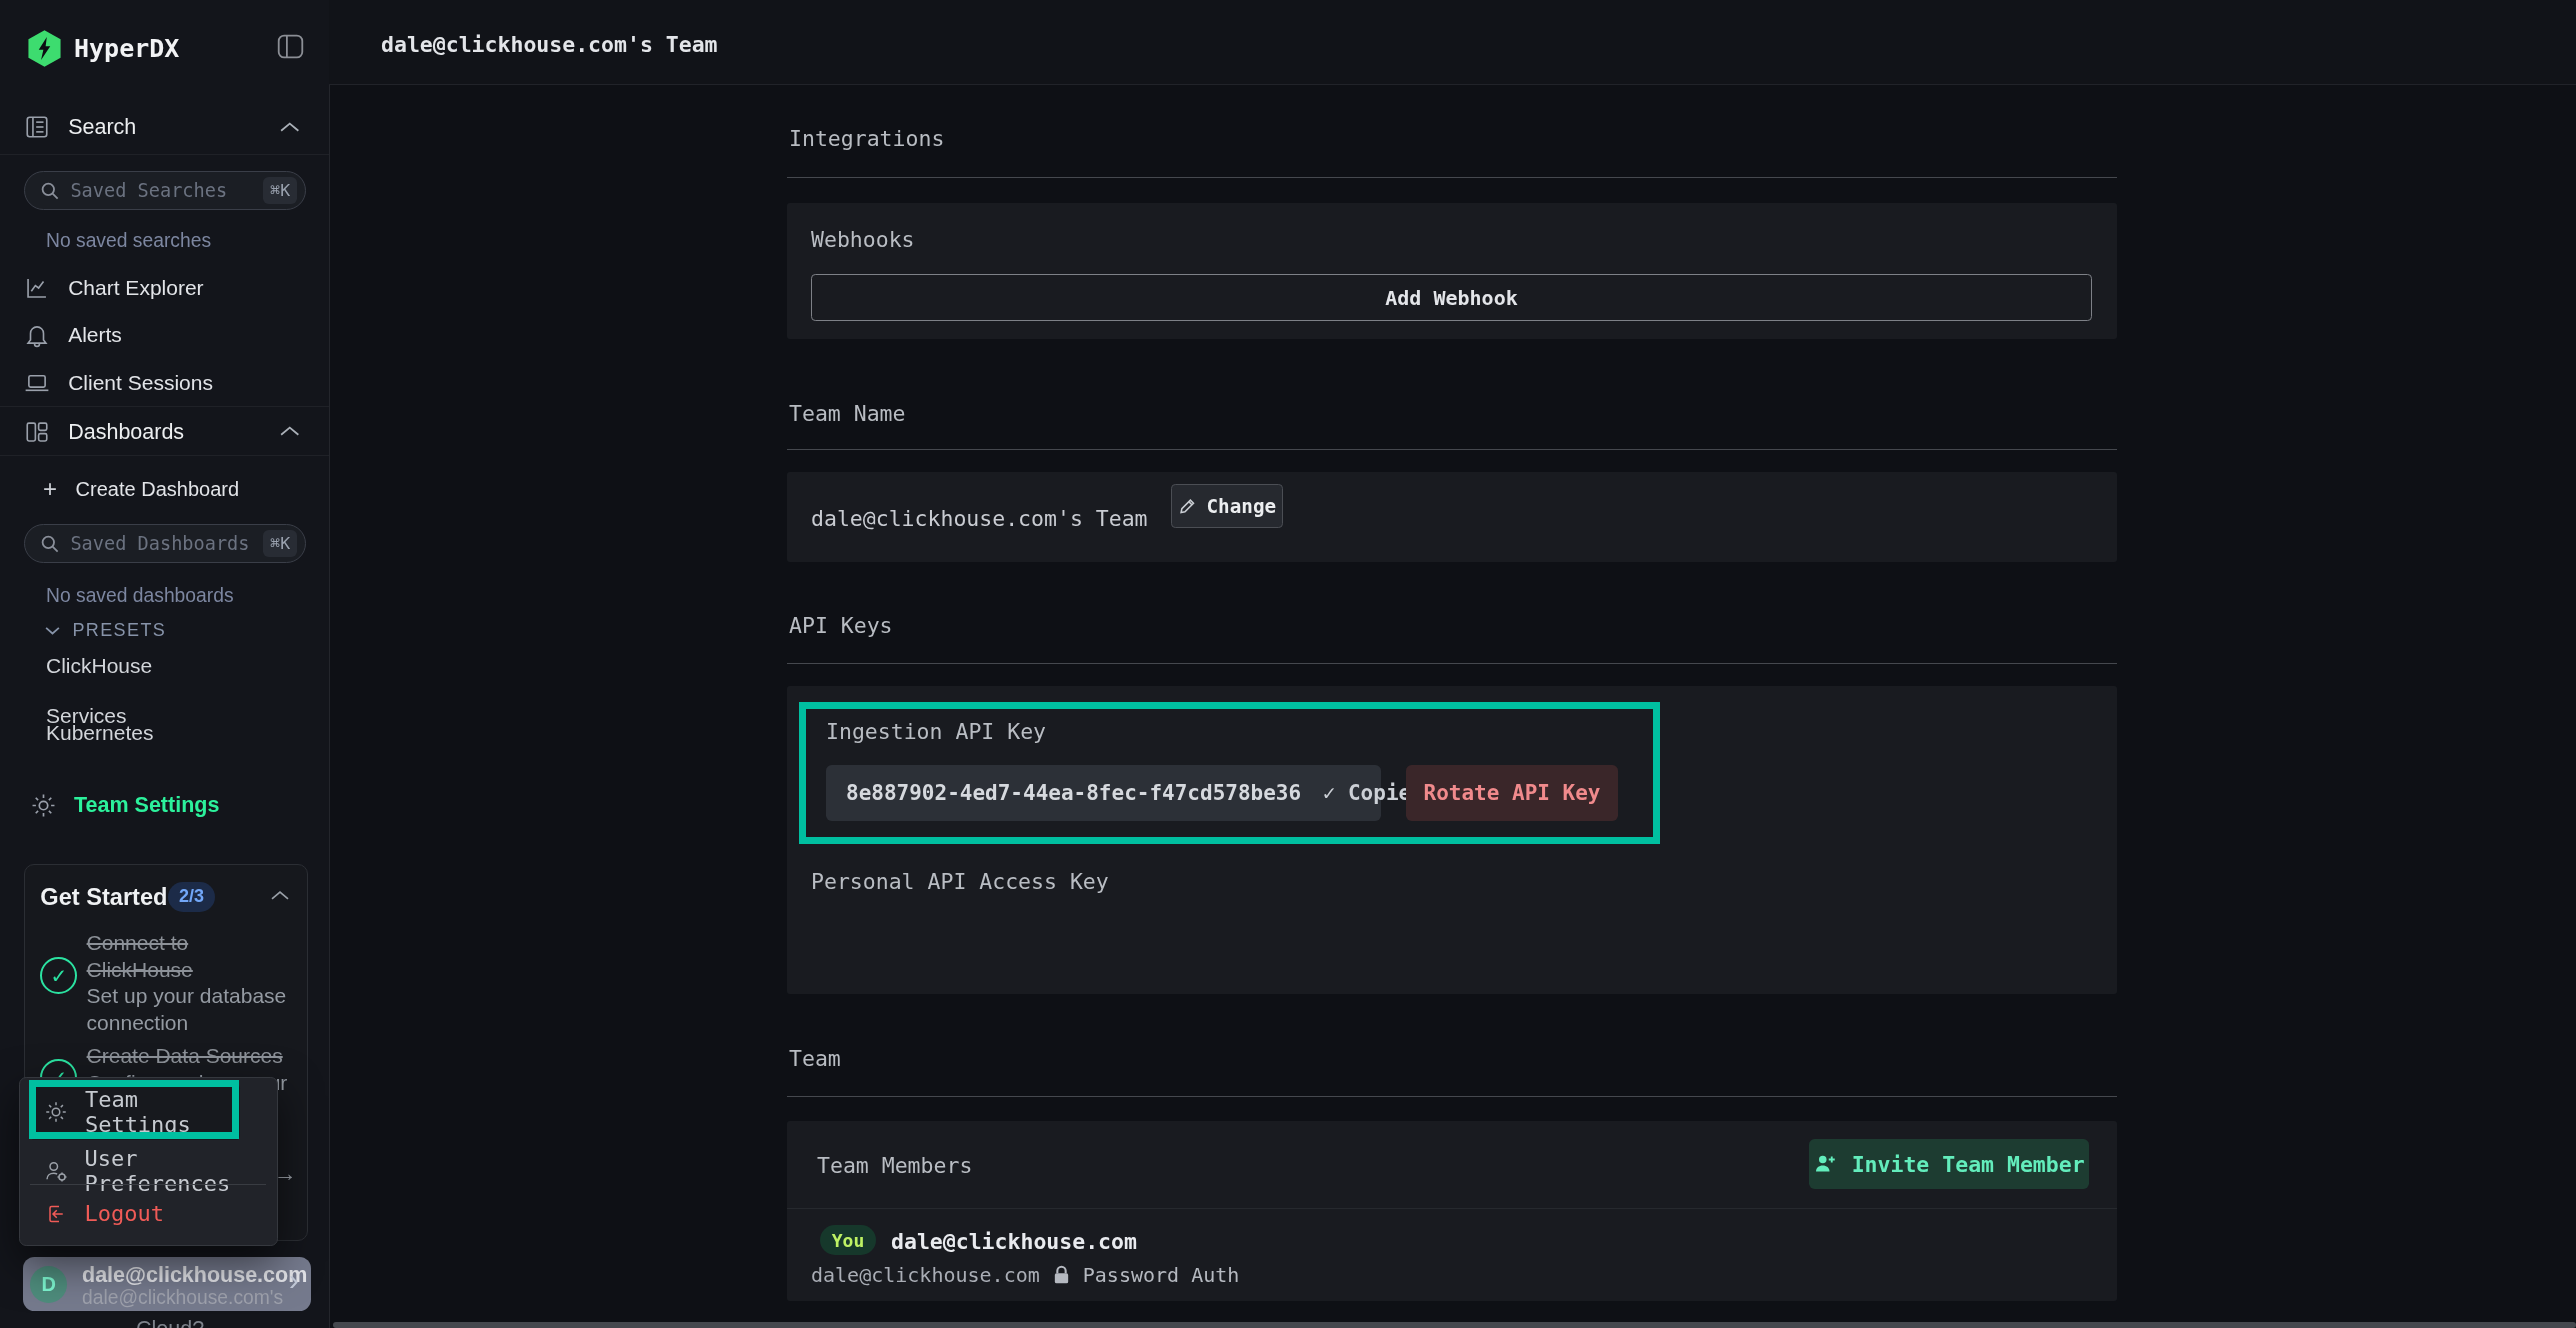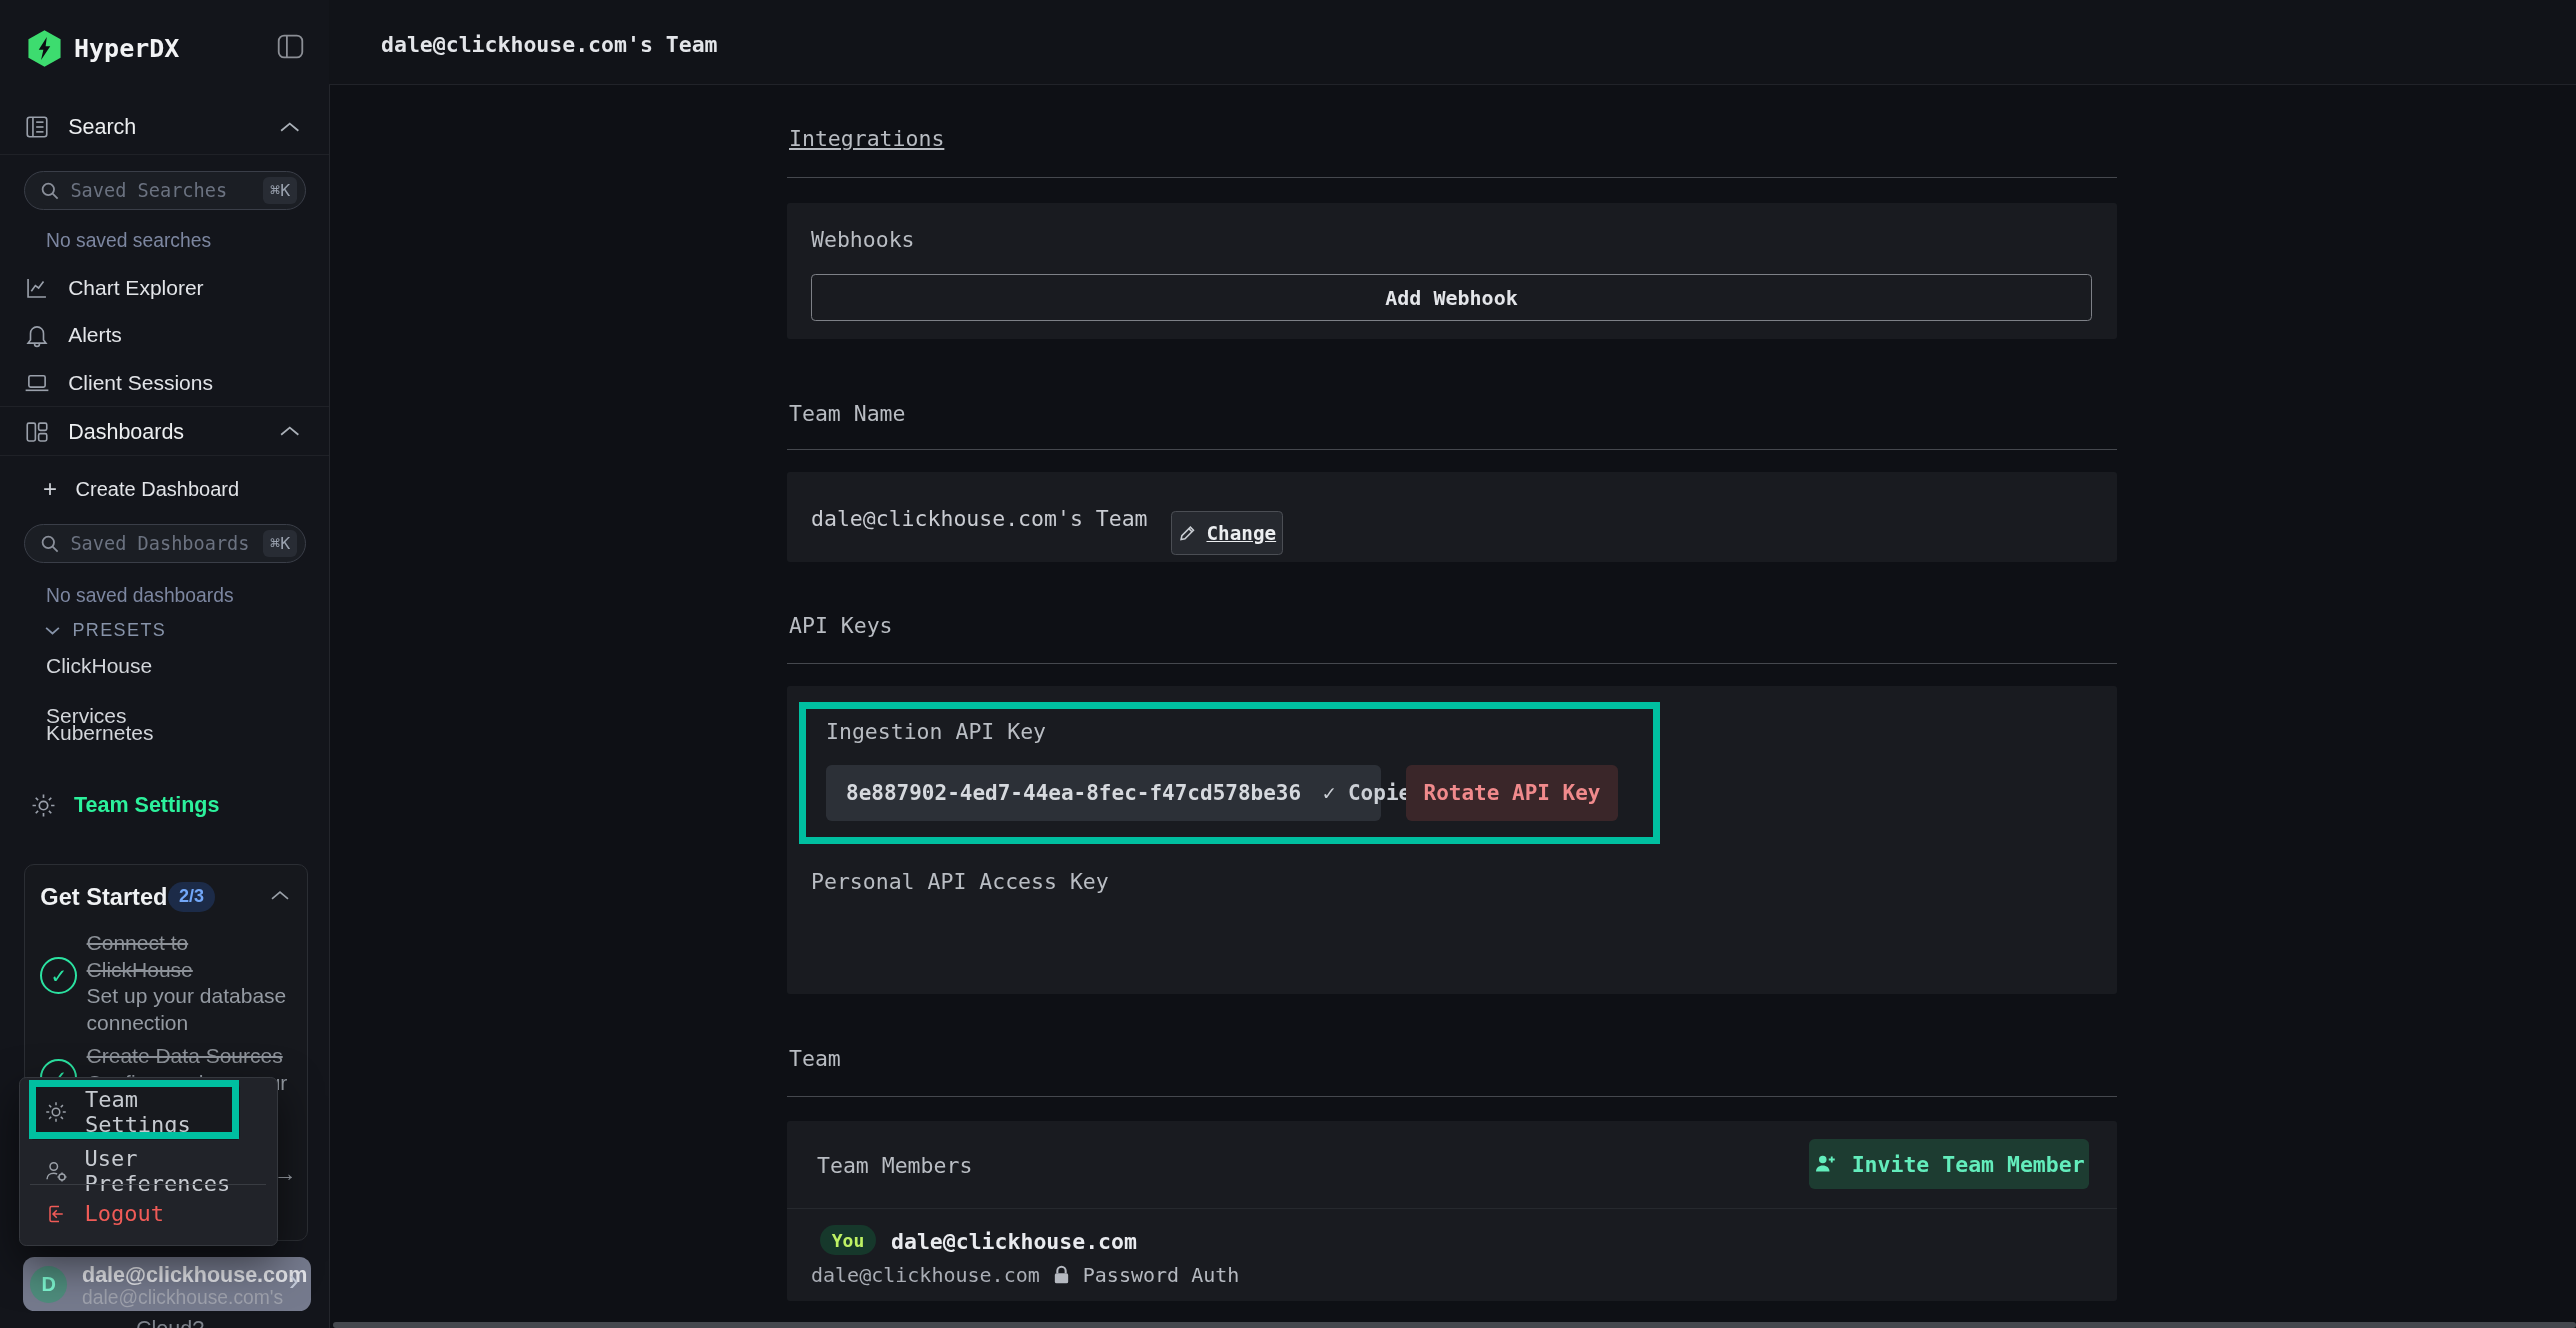--- a/index.html
+++ b/index.html
@@ -289,34 +289,34 @@
       <div class="abs" style="left:59px;top:30px;font-size:19.3px;color:#9ea1ac;white-space:nowrap;">dale@clickhouse.com's</div>
       <div class="abs" style="left:266px;top:7.2px;font-size:29px;color:#c3cad9;">›</div>
     </div>
     <div class="abs" style="left:136px;top:1317px;font-size:21.5px;color:#7e838c;">Cloud?</div>
   </div>
 
   <div id="main-header" class="abs">
     <div class="abs page-title mono" style="left:52px;top:31.5px;">dale@clickhouse.com's Team</div>
   </div>
 
-  <div class="abs section-heading mono" style="left:789px;top:126px;text-decoration:underline;">Integrations</div>
+  <div class="abs section-heading mono" style="left:789px;top:126px;">Integrations</div>
   <div class="abs divider" style="top:177px;"></div>
   <div class="abs card" style="top:203px;height:136px;">
     <div class="abs card-label mono" style="left:24px;top:23.6px;">Webhooks</div>
     <div class="abs outline-btn mono" style="left:24px;top:71px;width:1281px;height:47px;">
       <span>Add Webhook</span>
     </div>
   </div>
 
   <div class="abs section-heading mono" style="left:789px;top:401px;">Team Name</div>
   <div class="abs divider" style="top:449px;"></div>
   <div class="abs card" style="top:472px;height:90px;">
     <div class="abs mono" style="left:24px;top:34px;font-size:21.5px;color:#c9ccd2;">dale@clickhouse.com's Team</div>
-    <div class="abs change-btn mono" style="left:384px;top:39px;width:112px;height:44px;text-decoration:underline;">
+    <div class="abs change-btn mono" style="left:384px;top:12px;width:112px;height:44px;">
       <span style="color:#c9cdd3;">
         <svg width="18.6" height="18.6" viewBox="0 0 24 24" fill="none" stroke="currentColor" stroke-width="2">
           <path d="M4 20l1-5L16 4l4 4L9 19l-5 1Z"></path>
             <path d="M14 6l4 4"></path>
         </svg>
       </span>
       <span>Change</span>
     </div>
   </div>
 

